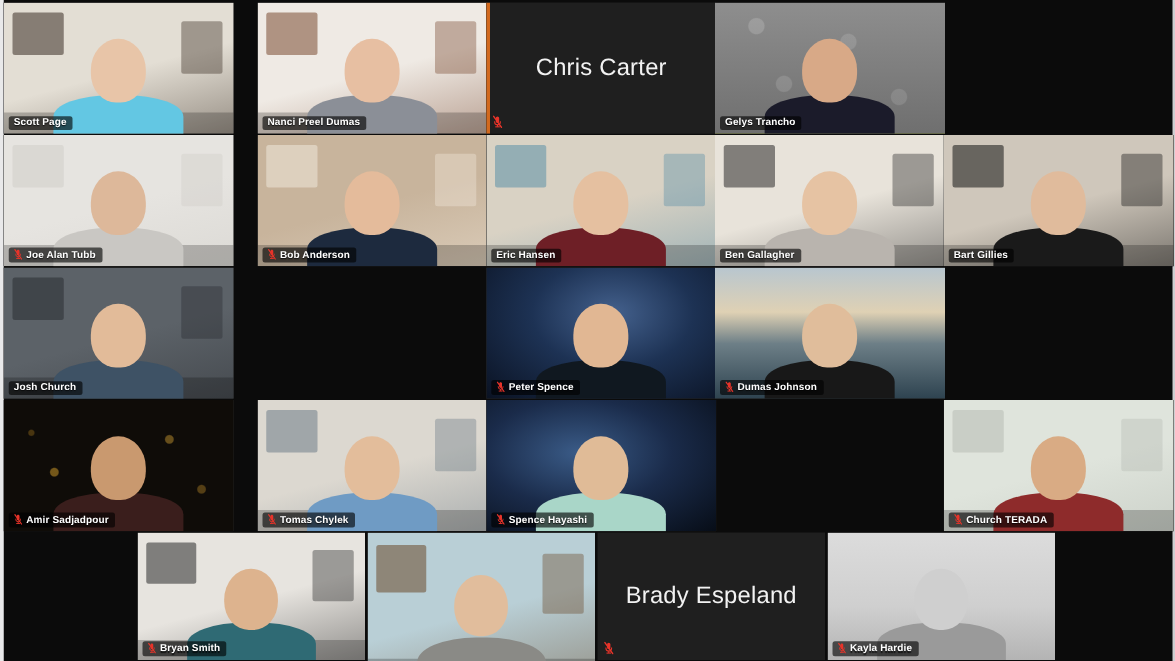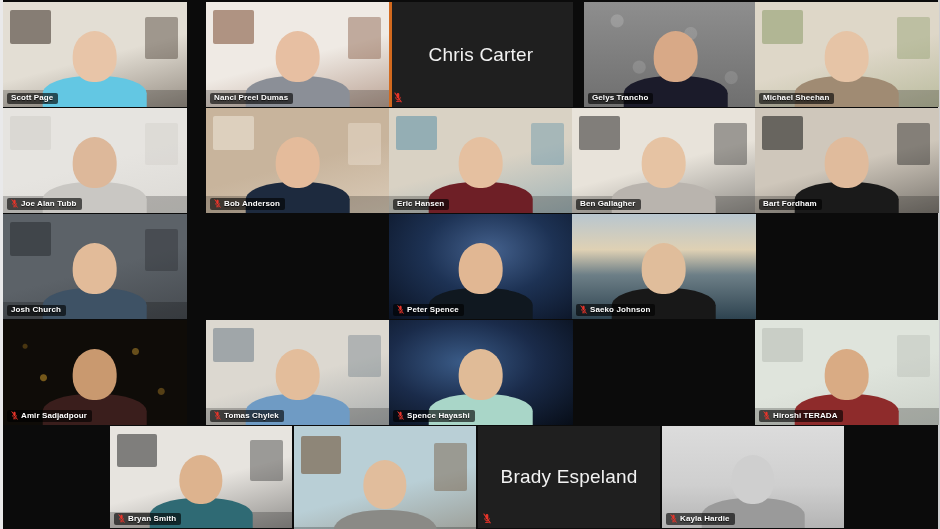--- a/index.html
+++ b/index.html
@@ -152,56 +152,39 @@
       </div>
         <div class="accent-strip" style="background:#d2691e;"></div>
         <svg class="corner-mic" viewBox="0 0 12 16" aria-hidden="true">
     <path d="M6 1.4c-1.1 0-2 .9-2 2v3.9c0 1.1.9 2 2 2s2-.9 2-2V3.4c0-1.1-.9-2-2-2z" fill="#e8342a"></path>
     <path d="M2.6 7.1v.9A3.4 3.4 0 0 0 6 11.4a3.4 3.4 0 0 0 3.4-3.4v-.9" fill="none" stroke="#e8342a" stroke-width="1.3"></path>
     <rect x="5.4" y="11.2" width="1.3" height="2.6" fill="#e8342a"></rect>
     <rect x="3.3" y="13.3" width="5.5" height="1.3" fill="#e8342a"></rect>
     <path d="M1.4 1.3 L10.8 14.6" stroke="#e8342a" stroke-width="1.7" stroke-linecap="round"></path>
   </svg>
       </div>
-      <div class="tile active" style="left: 572px; top: 2px; width: 184px; height: 105px; margin-left: 12px;">
+      <div class="tile active" style="left: 572px; top: 2px; width: 184px; height: 105px;">
         <div class="vid">
     <div class="bg" style="background:
         radial-gradient(circle at 18% 18%, rgba(255,255,255,.16) 0 6px, transparent 7px),
         radial-gradient(circle at 58% 30%, rgba(255,255,255,.13) 0 6px, transparent 7px),
         radial-gradient(circle at 30% 62%, rgba(255,255,255,.13) 0 6px, transparent 7px),
         radial-gradient(circle at 80% 72%, rgba(255,255,255,.12) 0 6px, transparent 7px),
         linear-gradient(180deg, #8e8e8e, #6f6f6f);"></div>
 
     <div class="person">
       <div class="torso" style="background:#1b1b2a;"></div>
       <div class="head" style="background:#d8a987;"></div>
     </div>
         </div>
         <div class="namebadge">
 
         <span class="nm">Gelys Trancho</span>
       </div>
       </div>
-      <div class="tile" style="left: 755px; top: 2px; width: 184px; height: 105px;">
-        <div class="vid">
-    <div class="bg" style="background: linear-gradient(165deg, #ded7c8 0%, #ded7c8 52%, #8d9a6a 160%);"></div>
-
-      <div style="position:absolute;left:4%;top:8%;width:22%;height:32%;background:#8d9a6a;opacity:.55;border-radius:2px;"></div>
-      <div style="position:absolute;right:5%;top:14%;width:18%;height:40%;background:#8d9a6a;opacity:.4;border-radius:2px;"></div>
-      <div style="position:absolute;left:0;bottom:0;width:100%;height:16%;background:rgba(0,0,0,.22);"></div>
-    <div class="person">
-      <div class="torso" style="background:#a08b73;"></div>
-      <div class="head" style="background:#e6c4a6;"></div>
-    </div>
-        </div>
-        <div class="namebadge">
-
-        <span class="nm">Michael Sheehan</span>
-      </div>
-      </div>
       <div class="tile" style="left: 3px; top: 108px; width: 184px; height: 105px;">
         <div class="vid">
     <div class="bg" style="background: linear-gradient(165deg, #e6e4e0 0%, #e6e4e0 52%, #cfcdc8 160%);"></div>
 
       <div style="position:absolute;left:4%;top:8%;width:22%;height:32%;background:#cfcdc8;opacity:.55;border-radius:2px;"></div>
       <div style="position:absolute;right:5%;top:14%;width:18%;height:40%;background:#cfcdc8;opacity:.4;border-radius:2px;"></div>
       <div style="position:absolute;left:0;bottom:0;width:100%;height:16%;background:rgba(0,0,0,.22);"></div>
     <div class="person">
       <div class="torso" style="background:#c9c7c3;"></div>
       <div class="head" style="background:#ddb89a;"></div>
@@ -282,21 +265,21 @@
       <div style="position:absolute;left:4%;top:8%;width:22%;height:32%;background:#141414;opacity:.55;border-radius:2px;"></div>
       <div style="position:absolute;right:5%;top:14%;width:18%;height:40%;background:#141414;opacity:.4;border-radius:2px;"></div>
       <div style="position:absolute;left:0;bottom:0;width:100%;height:16%;background:rgba(0,0,0,.22);"></div>
     <div class="person">
       <div class="torso" style="background:#1a1a1a;"></div>
       <div class="head" style="background:#e0bb9c;"></div>
     </div>
         </div>
         <div class="namebadge">
 
-        <span class="nm">Bart Fordham</span>
+        <span class="nm">Bart Gillies</span>
       </div>
       </div>
       <div class="tile" style="left: 3px; top: 214px; width: 184px; height: 105px;">
         <div class="vid">
     <div class="bg" style="background: linear-gradient(165deg, #5c6268 0%, #5c6268 52%, #2a2d31 160%);"></div>
 
       <div style="position:absolute;left:4%;top:8%;width:22%;height:32%;background:#2a2d31;opacity:.55;border-radius:2px;"></div>
       <div style="position:absolute;right:5%;top:14%;width:18%;height:40%;background:#2a2d31;opacity:.4;border-radius:2px;"></div>
       <div style="position:absolute;left:0;bottom:0;width:100%;height:16%;background:rgba(0,0,0,.22);"></div>
     <div class="person">
@@ -339,21 +322,21 @@
     </div>
         </div>
         <div class="namebadge">
         <svg class="mic-muted" viewBox="0 0 12 16" aria-hidden="true">
     <path d="M6 1.4c-1.1 0-2 .9-2 2v3.9c0 1.1.9 2 2 2s2-.9 2-2V3.4c0-1.1-.9-2-2-2z" fill="#e8342a"></path>
     <path d="M2.6 7.1v.9A3.4 3.4 0 0 0 6 11.4a3.4 3.4 0 0 0 3.4-3.4v-.9" fill="none" stroke="#e8342a" stroke-width="1.3"></path>
     <rect x="5.4" y="11.2" width="1.3" height="2.6" fill="#e8342a"></rect>
     <rect x="3.3" y="13.3" width="5.5" height="1.3" fill="#e8342a"></rect>
     <path d="M1.4 1.3 L10.8 14.6" stroke="#e8342a" stroke-width="1.7" stroke-linecap="round"></path>
   </svg>
-        <span class="nm">Saeko Johnson</span>
+        <span class="nm">Dumas Johnson</span>
       </div>
       </div>
       <div class="tile" style="left: 3px; top: 320px; width: 184px; height: 105px;">
         <div class="vid">
     <div class="bg" style="background:
         radial-gradient(circle at 22% 55%, rgba(200,150,40,.55) 0 3px, transparent 4px),
         radial-gradient(circle at 72% 30%, rgba(210,160,50,.45) 0 3px, transparent 4px),
         radial-gradient(circle at 86% 68%, rgba(190,140,40,.4) 0 3px, transparent 4px),
         radial-gradient(circle at 12% 25%, rgba(180,130,30,.35) 0 2px, transparent 3px),
         #0f0c08;"></div>
@@ -430,21 +413,21 @@
     </div>
         </div>
         <div class="namebadge">
         <svg class="mic-muted" viewBox="0 0 12 16" aria-hidden="true">
     <path d="M6 1.4c-1.1 0-2 .9-2 2v3.9c0 1.1.9 2 2 2s2-.9 2-2V3.4c0-1.1-.9-2-2-2z" fill="#e8342a"></path>
     <path d="M2.6 7.1v.9A3.4 3.4 0 0 0 6 11.4a3.4 3.4 0 0 0 3.4-3.4v-.9" fill="none" stroke="#e8342a" stroke-width="1.3"></path>
     <rect x="5.4" y="11.2" width="1.3" height="2.6" fill="#e8342a"></rect>
     <rect x="3.3" y="13.3" width="5.5" height="1.3" fill="#e8342a"></rect>
     <path d="M1.4 1.3 L10.8 14.6" stroke="#e8342a" stroke-width="1.7" stroke-linecap="round"></path>
   </svg>
-        <span class="nm">Hiroshi TERADA</span>
+        <span class="nm">Church TERADA</span>
       </div>
       </div>
       <div class="tile" style="left: 110px; top: 426px; width: 182px; height: 102px;">
         <div class="vid">
     <div class="bg" style="background: linear-gradient(165deg, #e7e4df 0%, #e7e4df 52%, #2a2a2a 160%);"></div>
 
       <div style="position:absolute;left:4%;top:8%;width:22%;height:32%;background:#2a2a2a;opacity:.55;border-radius:2px;"></div>
       <div style="position:absolute;right:5%;top:14%;width:18%;height:40%;background:#2a2a2a;opacity:.4;border-radius:2px;"></div>
       <div style="position:absolute;left:0;bottom:0;width:100%;height:16%;background:rgba(0,0,0,.22);"></div>
     <div class="person">

